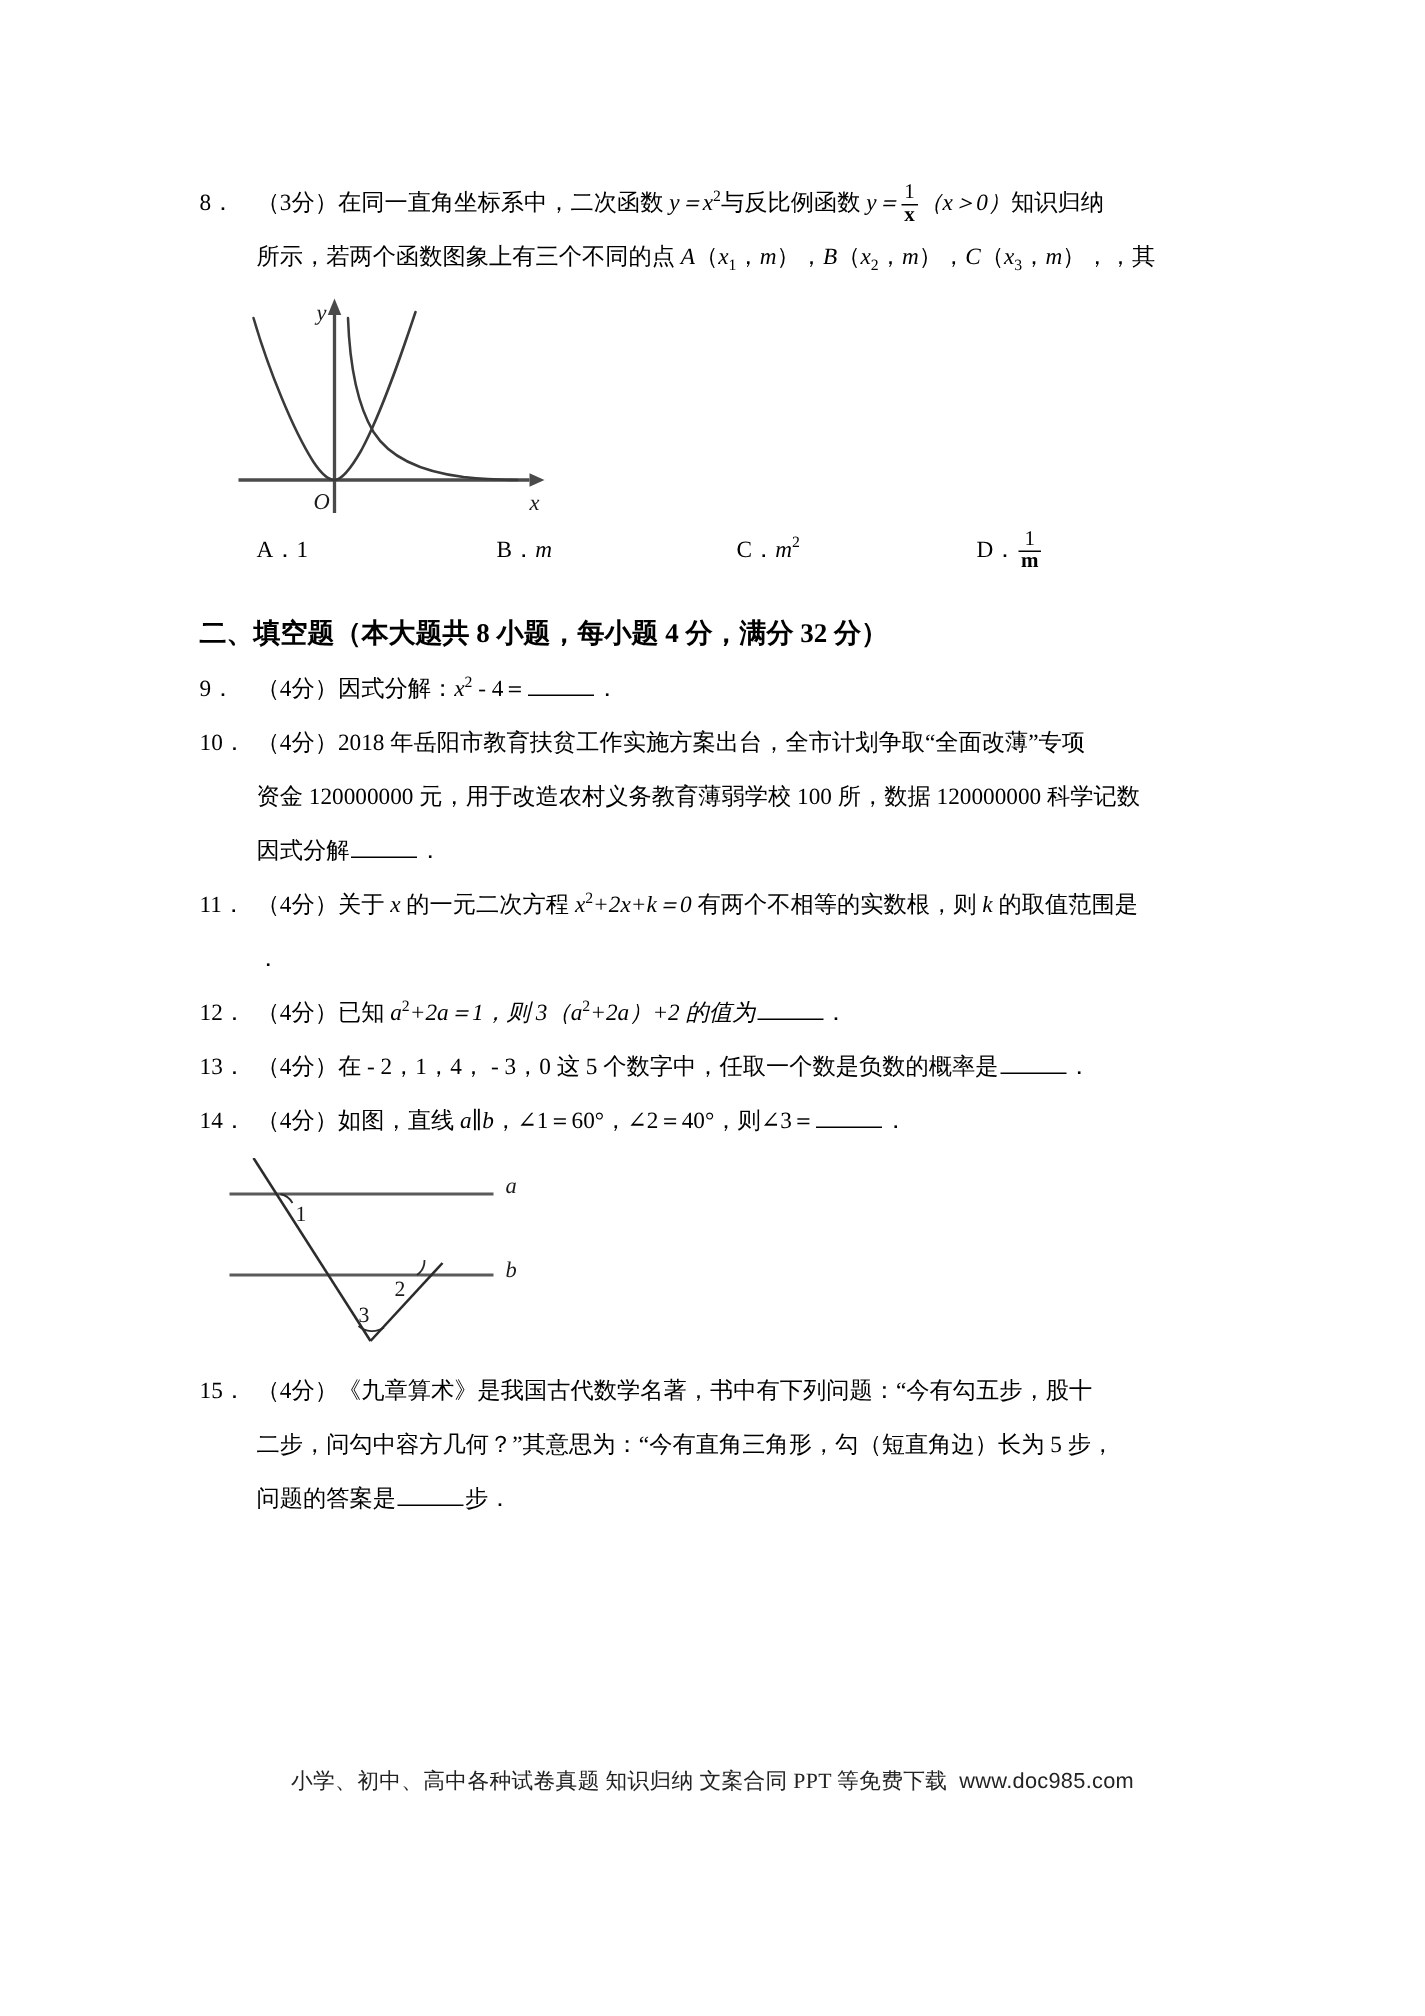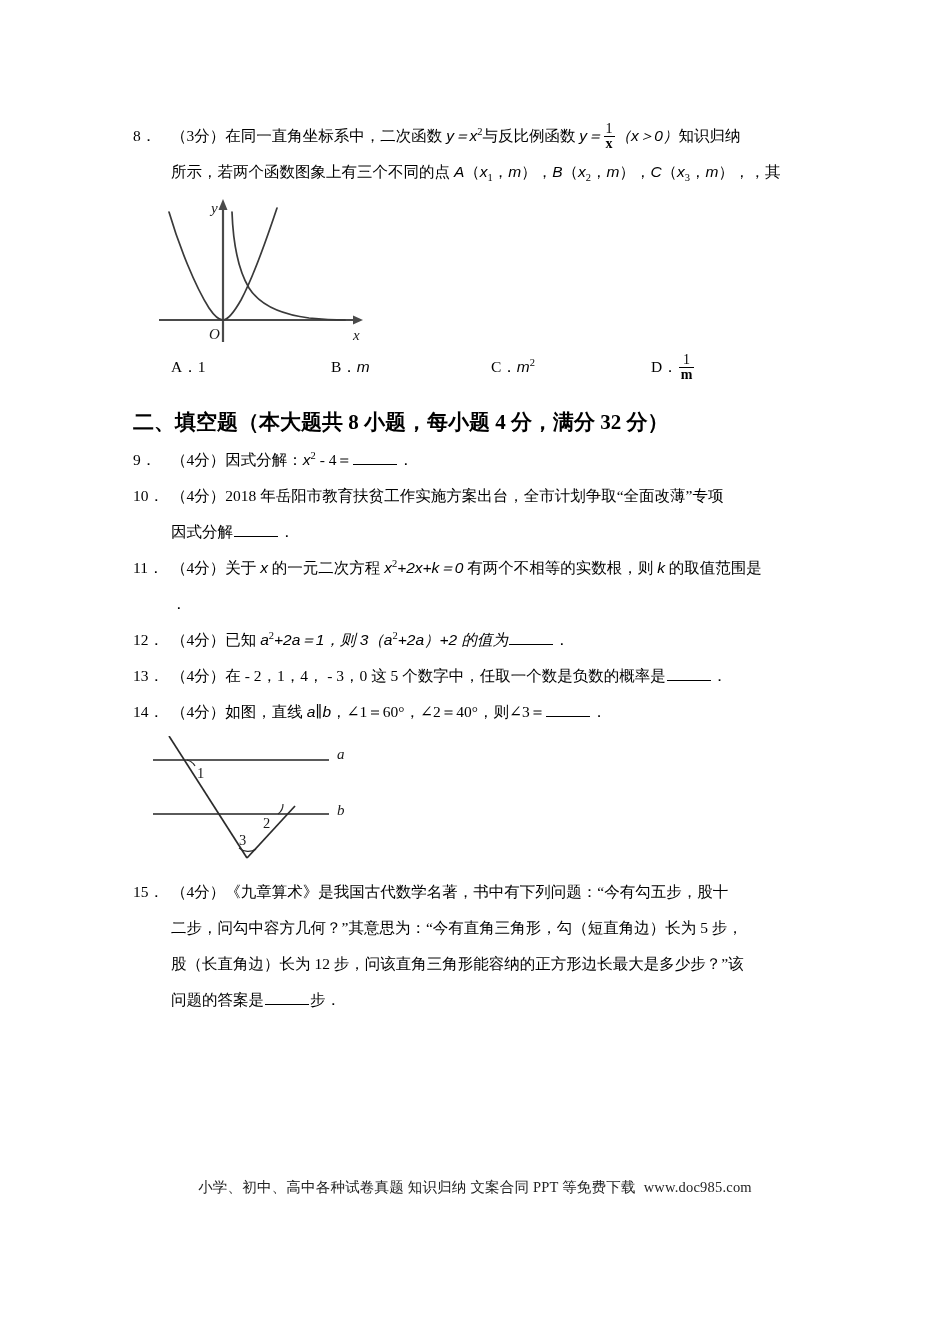--- a/index.html
+++ b/index.html
@@ -42,21 +42,21 @@
     width: 40px;
     text-align: left;
     white-space: nowrap;
   }
   .q .body {
     margin-left: 38px;
     text-indent: 0;
   }
 
   
-  .it { font-style: italic; font-family: Liberation Sans, sans-serif; }
+  .it { font-style: italic; font-family: Liberation Serif, serif; }
   .up { vertical-align: super; font-size: 10.5px; line-height: 0; }
   .sub { vertical-align: sub; font-size: 10.5px; line-height: 0; }
   .frac {
     display: inline-block;
     vertical-align: -0.52em;
     text-align: center;
     line-height: 1.02;
     font-size: 14px;
     margin: 0 1px;
   }
@@ -71,21 +71,21 @@
     display: inline-block;
     width: 44px;
     border-bottom: 1.1px solid #000;
     height: 0.95em;
     vertical-align: baseline;
     margin: 0 1px;
   }
 
   
   .section-head {
-    font-size: 21px;
+    font-size: 18px;
     font-weight: bold;
     line-height: 36px;
     margin-top: 14px;
     margin-bottom: 2px;
   }
 
   
   .choices {
     position: relative;
     height: 40px;
@@ -116,21 +116,21 @@
     left: 0;
     right: 0;
     top: 1178px;
     text-align: center;
     font-size: 14.5px;
     color: #222222;
     font-family: "Liberation Serif", serif;
     letter-spacing: 0.2px;
   }
   .footer .url {
-    font-family: Liberation Serif, serif;
+    font-family: Liberation Sans, sans-serif;
     margin-left: 8px;
   }
 </style>
 </head>
 <body>
 
 <div class="page">
   <div class="content">
 
     <div class="q">
@@ -185,20 +185,21 @@
       <span class="num">9．</span>
       <div class="body">
         <span>（4分）</span><span>因式分解：</span><span class="it">x</span><span class="up">2</span><span> - 4＝</span><span class="blank"></span><span>．</span>
       </div>
     </div>
 
     <div class="q">
       <span class="num">10．</span>
       <div class="body">
         <span>（4分）</span><span>2018 年岳阳市教育扶贫工作实施方案出台，全市计划争取“全面改薄”专项</span>
+        <div>资金 120000000 元，用于改造农村义务教育薄弱学校 100 所，数据 120000000 科学记数</div>
         <div><span>因式分解</span><span class="blank"></span><span>．</span></div>
       </div>
     </div>
 
     <div class="q">
       <span class="num">11．</span>
       <div class="body">
         <span>（4分）</span><span>关于 </span><span class="it">x</span><span> 的一元二次方程 </span><span class="it">x</span><span class="up">2</span><span class="it">+2x+k＝0</span><span> 有两个不相等的实数根，则 </span><span class="it">k</span><span> 的取值范围是</span>
         <div>．</div>
       </div>
@@ -247,21 +248,20 @@
         <path d="M 88,112 A 14,14 0 0 0 105,113" fill="none" stroke="#2b2b2b" stroke-width="1.2"></path>
         <text x="88" y="109" font-family="Liberation Serif, serif" font-size="14.5" fill="#1a1a1a">3</text>
       </svg>
     </div>
 
     <div class="q" style="margin-top:8px;">
       <span class="num">15．</span>
       <div class="body">
         <span>（4分）</span><span>《九章算术》是我国古代数学名著，书中有下列问题：“今有勾五步，股十</span>
         <div>二步，问勾中容方几何？”其意思为：“今有直角三角形，勾（短直角边）长为 5 步，</div>
-        <div>股（长直角边）长为 12 步，问该直角三角形能容纳的正方形边长最大是多少步？”该</div>
         <div><span>问题的答案是</span><span class="blank"></span><span>步．</span></div>
       </div>
     </div>
 
   </div>
 
   <div class="footer">
     <span>小学、初中、高中各种试卷真题 知识归纳 文案合同 PPT 等免费下载</span><span class="url">www.doc985.com</span>
   </div>
 </div>

